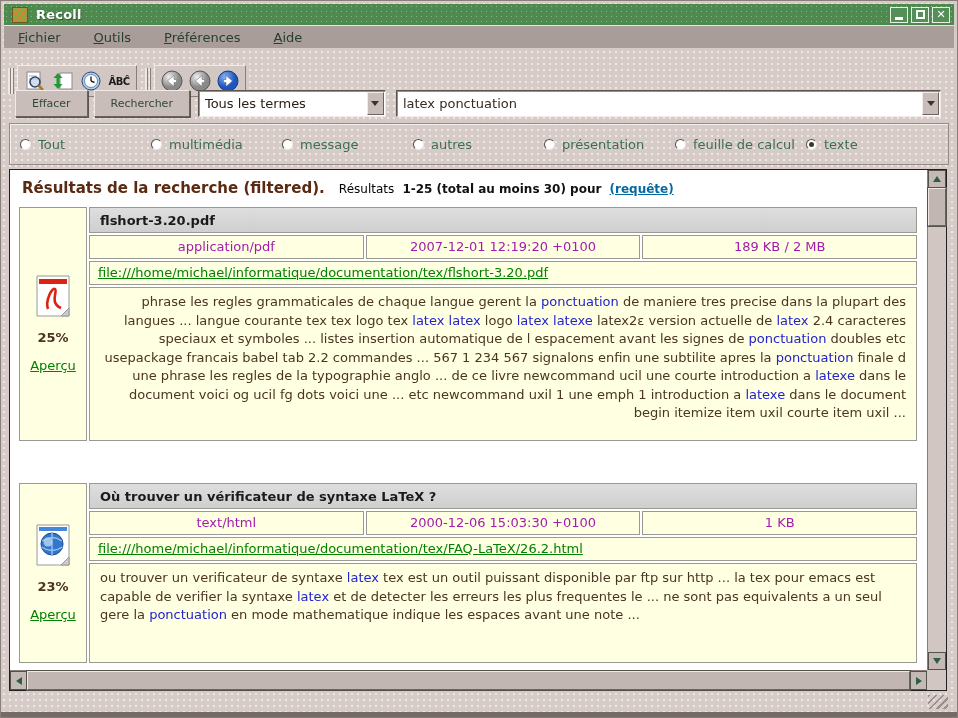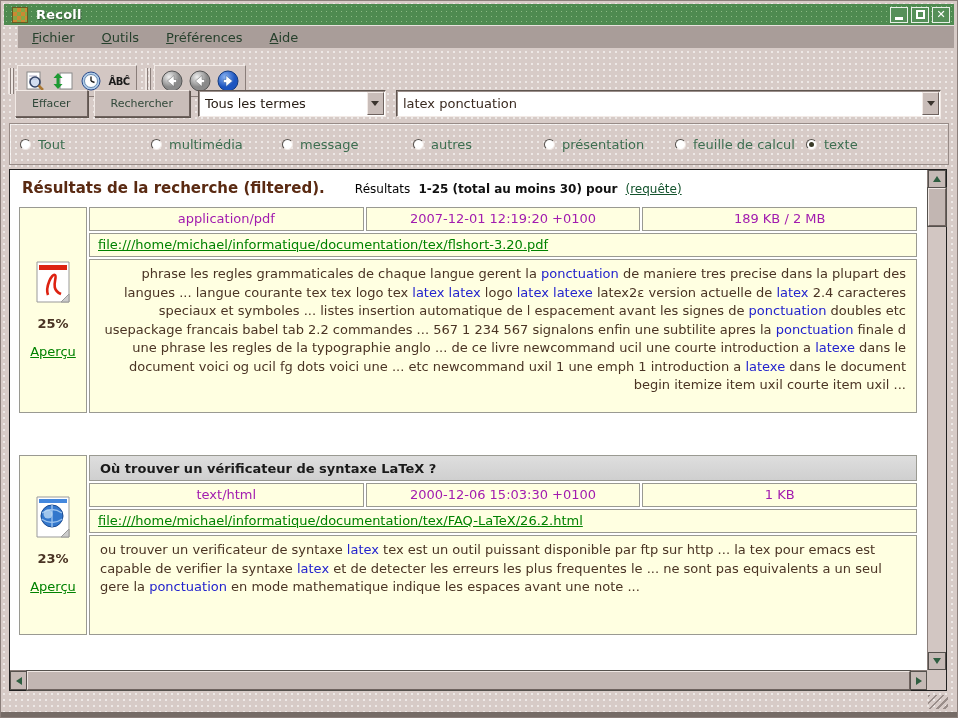--- a/index.html
+++ b/index.html
@@ -37,21 +37,21 @@
     color:#ffffff;display:flex;align-items:center;justify-content:center;
     font-size:11px;font-weight:bold;line-height:1;cursor:default;
   }
   .glyph-min{width:8px;height:3px;background:#ffffff;margin-top:7px;}
   .glyph-max{width:9px;height:9px;border:2px solid #ffffff;}
   .glyph-close::before{content:"✕";font-size:11px;font-weight:bold;}
 
   
   .menubar{
     position:absolute;left:3px;right:3px;top:25px;height:22px;
-    background:#a99d99;display:flex;align-items:center;gap:11px;padding:0 6px;margin-left:14px;
+    background:#a99d99;display:flex;align-items:center;gap:17px;padding:0 6px;
   }
   .menu-item{color:#26402c;padding:2px 8px;cursor:default;}
   .menu-item u{text-decoration:underline;}
 
   
   .toolbar{position:absolute;left:3px;right:3px;top:47px;height:34px;display:flex;align-items:center;padding-left:4px;margin-top:16px;}
   .tb-handle{width:6px;height:26px;margin-right:3px;flex:none;
     background:linear-gradient(90deg,#efe7e3 0 2px,#8a7e7a 2px 3px,transparent 3px 3.5px,#efe7e3 3.5px 5px,#8a7e7a 5px 6px);}
   .tb-group{display:flex;align-items:center;gap:2px;padding:2px 4px;margin-right:8px;
     border:1px solid;border-color:#f2eae6 #8a7e7a #8a7e7a #f2eae6;background:#d3c7c3;}
@@ -100,24 +100,24 @@
 
   
   .results-frame{
     position:absolute;left:8px;top:168px;width:938px;height:522px;
     border:1px solid #1f1f1f;background:#ffffff;
     display:grid;grid-template-columns:1fr 19px;grid-template-rows:1fr 20px;
   }
   .results-content{grid-column:1;grid-row:1;overflow:hidden;background:#ffffff;padding:7px 6px 0 9px;}
 
   .results-header{margin:2px 2px 10px 3px;white-space:nowrap;}
-  .rh-title{font-size:15px;font-weight:bold;color:#5a2a12;margin-right:26px;}
+  .rh-title{font-size:15px;font-weight:bold;color:#5a2a12;margin-right:10px;}
   .rh-sub{font-size:12px;color:#000000;}
   .rh-sub-bold{font-size:12px;font-weight:bold;color:#111111;margin:0 4px;}
-  .rh-query-link{font-size:12px;font-weight:normal;color:#14532d;text-decoration:underline;cursor:pointer;}
+  .rh-query-link{font-size:12px;font-weight:bold;color:#0369a1;text-decoration:underline;cursor:pointer;}
 
   
   .card{display:flex;margin:0 4px 42px 0;}
   .card-left{
     width:68px;flex:none;margin-right:2px;background:#ffffe1;
     border:1px solid #9a9a92;
     display:flex;flex-direction:column;align-items:center;justify-content:center;gap:13px;
     padding:6px 2px;
   }
   .relevance{font-weight:bold;color:#4a3424;}
@@ -334,20 +334,21 @@
             <path d="M2 1 H34 V41 H10 Z M2 1 V41 H10" fill="none"></path>
             <path d="M2 1 H34 V41 H2 Z" fill="#ffffff" stroke="#999999"></path>
             <rect x="4" y="4" width="28" height="5" fill="#dd2211"></rect>
             <path d="M13 34 C10 26 17 12 20 14 C23 16 14 28 26 33" stroke="#dd2211" fill="none" stroke-width="2.6"></path>
             <path d="M26 41 L34 33 V41 Z" fill="#cccccc" stroke="#999999"></path>
           </svg>
           <div class="relevance">25%</div>
           <a class="preview-link">Aperçu</a>
         </div>
         <div class="card-main">
+          <div class="card-title">flshort-3.20.pdf</div>
           <div class="card-meta">
             <div class="meta-cell">application/pdf</div>
             <div class="meta-cell">2007-12-01 12:19:20 +0100</div>
             <div class="meta-cell">189 KB / 2 MB</div>
           </div>
           <div class="card-url">
             <a>file:///home/michael/informatique/documentation/tex/flshort-3.20.pdf</a>
           </div>
           <div class="card-snippet card-snippet-tall"><span>phrase les regles grammaticales de chaque langue gerent la </span><span class="hl">ponctuation</span><span> de maniere tres precise dans la plupart des langues ... langue courante tex tex logo tex </span><span class="hl">latex</span><span> </span><span class="hl">latex</span><span> logo </span><span class="hl">latex</span><span> </span><span class="hl">latexe</span><span> latex2ε version actuelle de </span><span class="hl">latex</span><span> 2.4 caracteres speciaux et symboles ... listes insertion automatique de l espacement avant les signes de </span><span class="hl">ponctuation</span><span> doubles etc usepackage francais babel tab 2.2 commandes ... 567 1 234 567 signalons enfin une subtilite apres la </span><span class="hl">ponctuation</span><span> finale d une phrase les regles de la typographie anglo ... de ce livre newcommand ucil une courte introduction a </span><span class="hl">latexe</span><span> dans le document voici og ucil fg dots voici une ... etc newcommand uxil 1 une emph 1 introduction a </span><span class="hl">latexe</span><span> dans le document begin itemize item uxil courte item uxil ...</span></div>
         </div>

